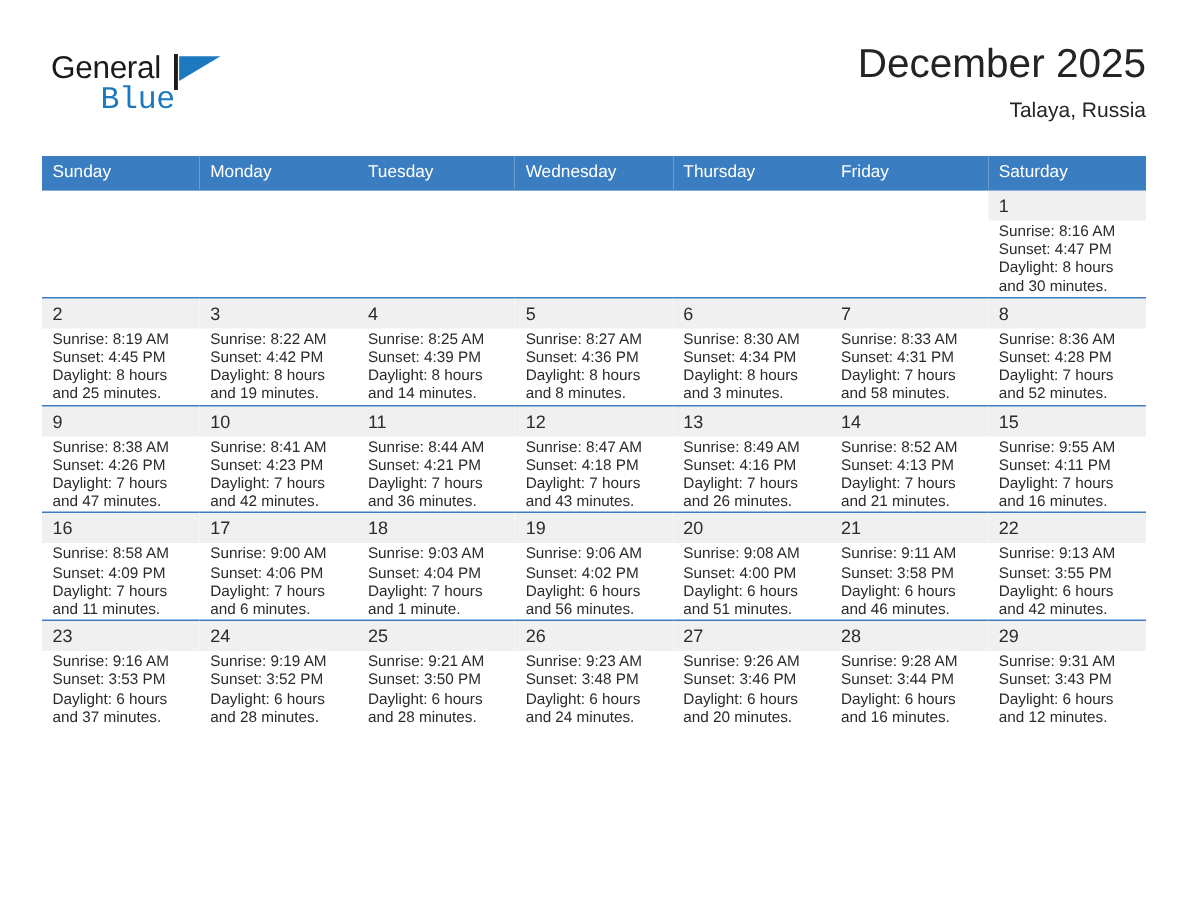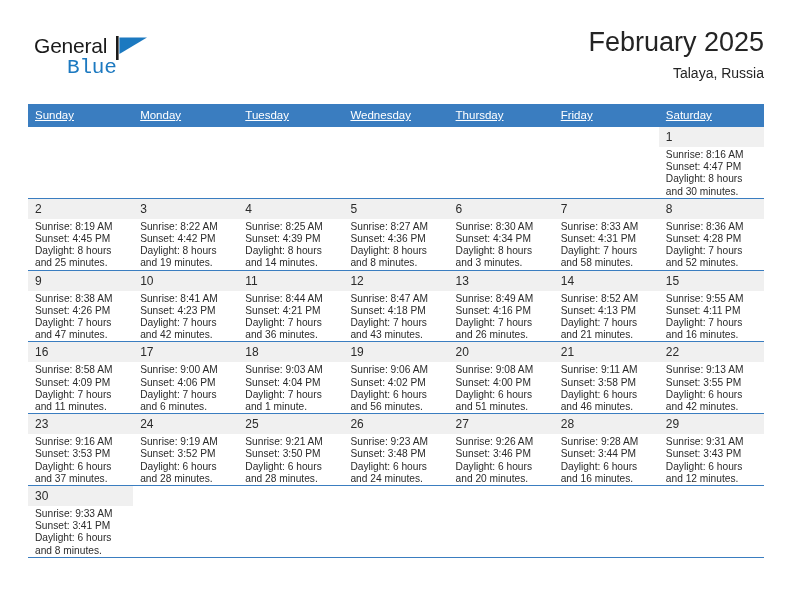--- a/index.html
+++ b/index.html
@@ -97,21 +97,20 @@
   }
   table.cal th {
     background: #3a7dc0;
     color: #ffffff;
     font-weight: normal;
     font-size: 11.5px;
     text-align: left;
     padding: 5px 0 5px 7px;
     height: 12px;
     border: none;
-    text-decoration: underline;
   }
   table.cal td {
     vertical-align: top;
     padding: 0;
     border-top: 1.6px solid #3a7dc0;
     background: #ffffff;
     height: 67px;
   }
   td.empty {
     border-top: 1.6px solid #3a7dc0;
@@ -149,21 +148,21 @@
       <span class="logo-flag">
         <svg width="36" height="24" viewBox="0 0 36 24" xmlns="http://www.w3.org/2000/svg">
           <rect x="0" y="0" width="2.6" height="24" fill="#1b1b1b"></rect>
           <polygon points="3.4,1.5 31,1.5 3.4,18" fill="#1c79c0"></polygon>
         </svg>
       </span>
       <span class="logo-blue">Blue</span>
     </div>
 
     <div class="title-block">
-      <div class="cal-title">February 2025</div>
+      <div class="cal-title">December 2025</div>
       <div class="cal-subtitle">Talaya, Russia</div>
     </div>
 
   </div>
 
   <div class="calendar">
     <table class="cal">
       <thead>
         <tr id="weekday-row">
             <th>Sunday</th>
@@ -446,34 +445,17 @@
             <td>
               <div class="daynum">29</div>
               <div class="details">
                 <div>Sunrise: 9:31 AM</div>
                 <div>Sunset: 3:43 PM</div>
                 <div>Daylight: 6 hours</div>
                 <div>and 12 minutes.</div>
               </div>
             </td>
           </tr>
-          <tr class="lastrow">
-            <td>
-              <div class="daynum">30</div>
-              <div class="details">
-                <div>Sunrise: 9:33 AM</div>
-                <div>Sunset: 3:41 PM</div>
-                <div>Daylight: 6 hours</div>
-                <div>and 8 minutes.</div>
-              </div>
-            </td>
-            <td class="empty"></td>
-            <td class="empty"></td>
-            <td class="empty"></td>
-            <td class="empty"></td>
-            <td class="empty"></td>
-            <td class="empty"></td>
-          </tr>
         </tbody>
     </table>
   </div>
 
 </div>
 
 </body></html>

